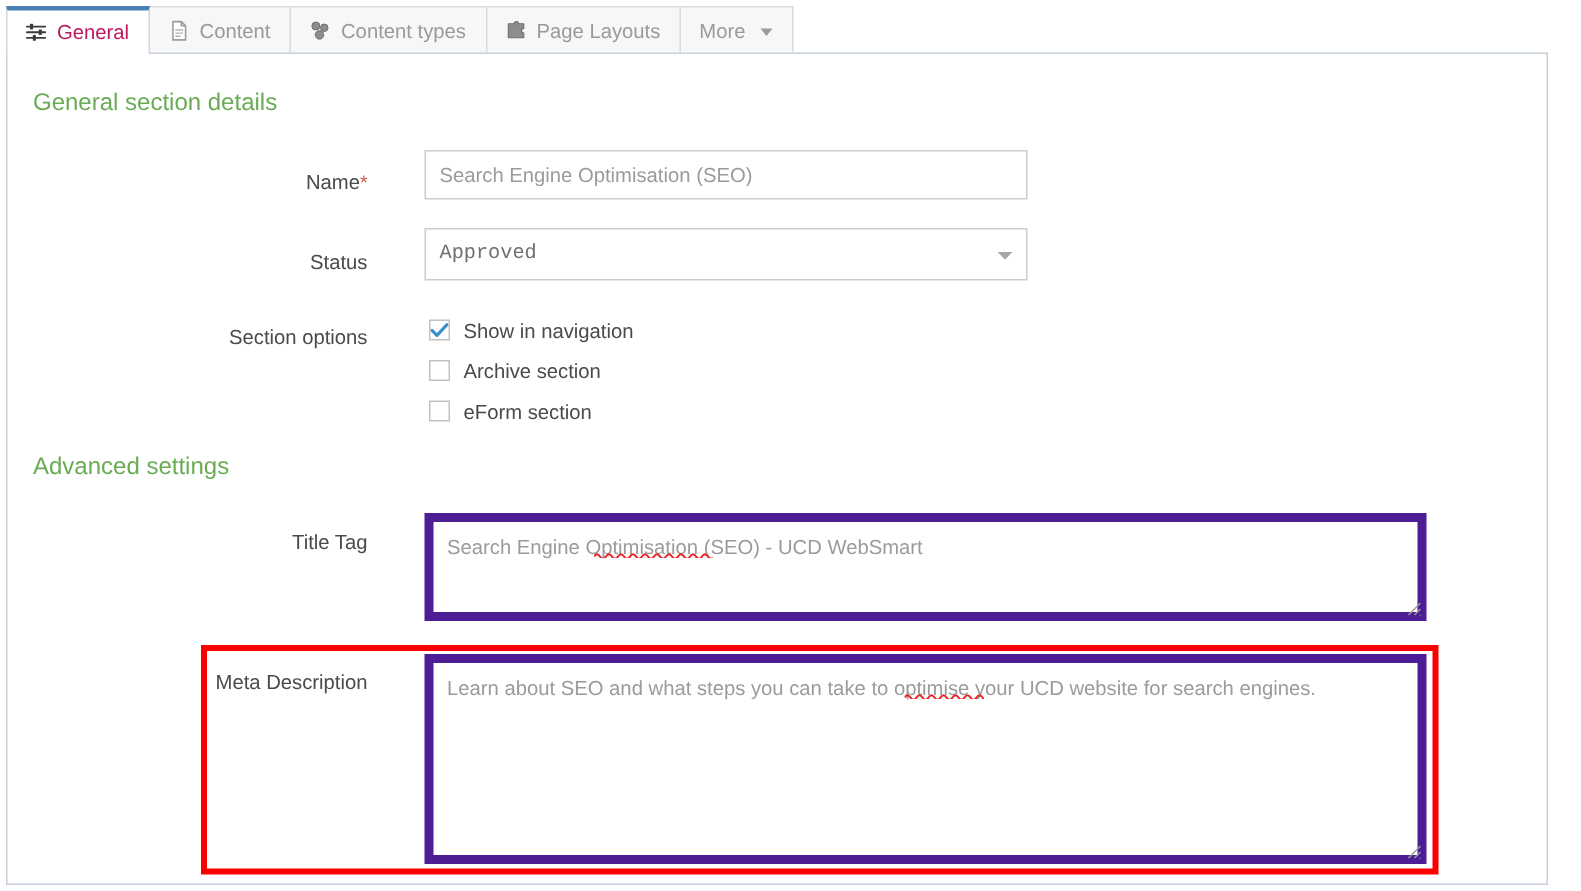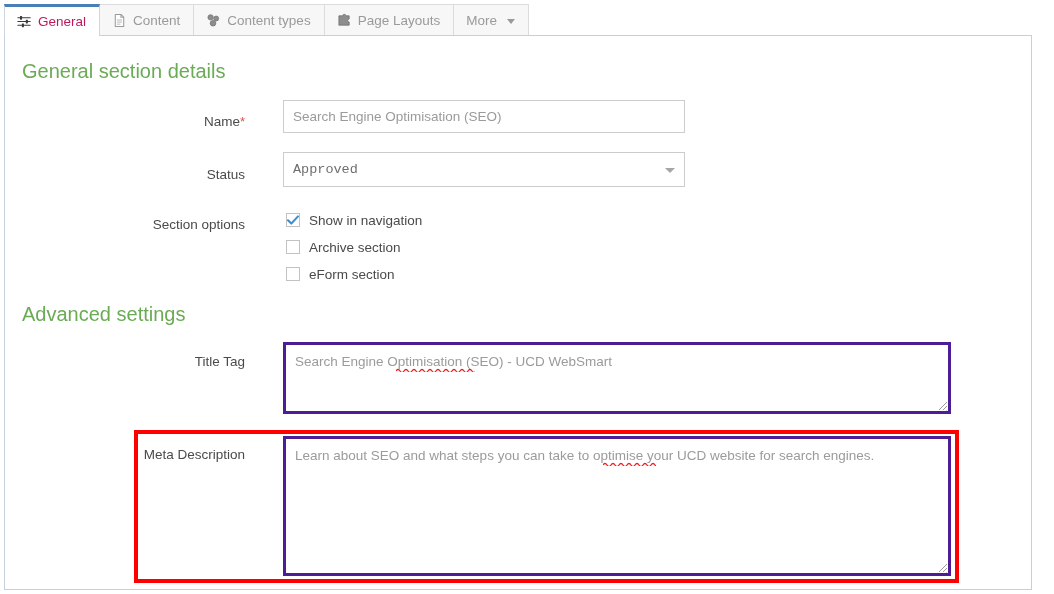--- a/index.html
+++ b/index.html
@@ -79,21 +79,21 @@
     width: 1028px;
     height: 555px;
     background: #ffffff;
     border: 1px solid #c6d0da;
     box-sizing: border-box;
     overflow: hidden;
   }
 
   .section-title {
     color: #6aab55;
-    font-size: 20px;
+    font-size: 16px;
     font-weight: normal;
     margin: 0;
     padding: 0;
     position: absolute;
     white-space: nowrap;
   }
   #title-general { left: 17px; top: 24px; }
   #title-advanced { left: 17px; top: 267px; }
   .lbl {
     position: absolute;
@@ -144,21 +144,21 @@
     border-right: 5px solid transparent;
     border-top: 5px solid #a6a6a6;
     pointer-events: none;
   }
 
   .ta-wrap { position: absolute; }
   .ta {
     box-sizing: border-box;
     width: 100%;
     height: 100%;
-    border: 3px solid #4c1d95;
+    border: 6px solid #4c1d95;
     background: #ffffff;
     color: #9b9b9b;
     font-family: "Liberation Sans", sans-serif;
     font-size: 13.5px;
     line-height: 1.45;
     padding: 7px 9px;
     resize: none;
     outline: none;
     overflow: hidden;
   }

